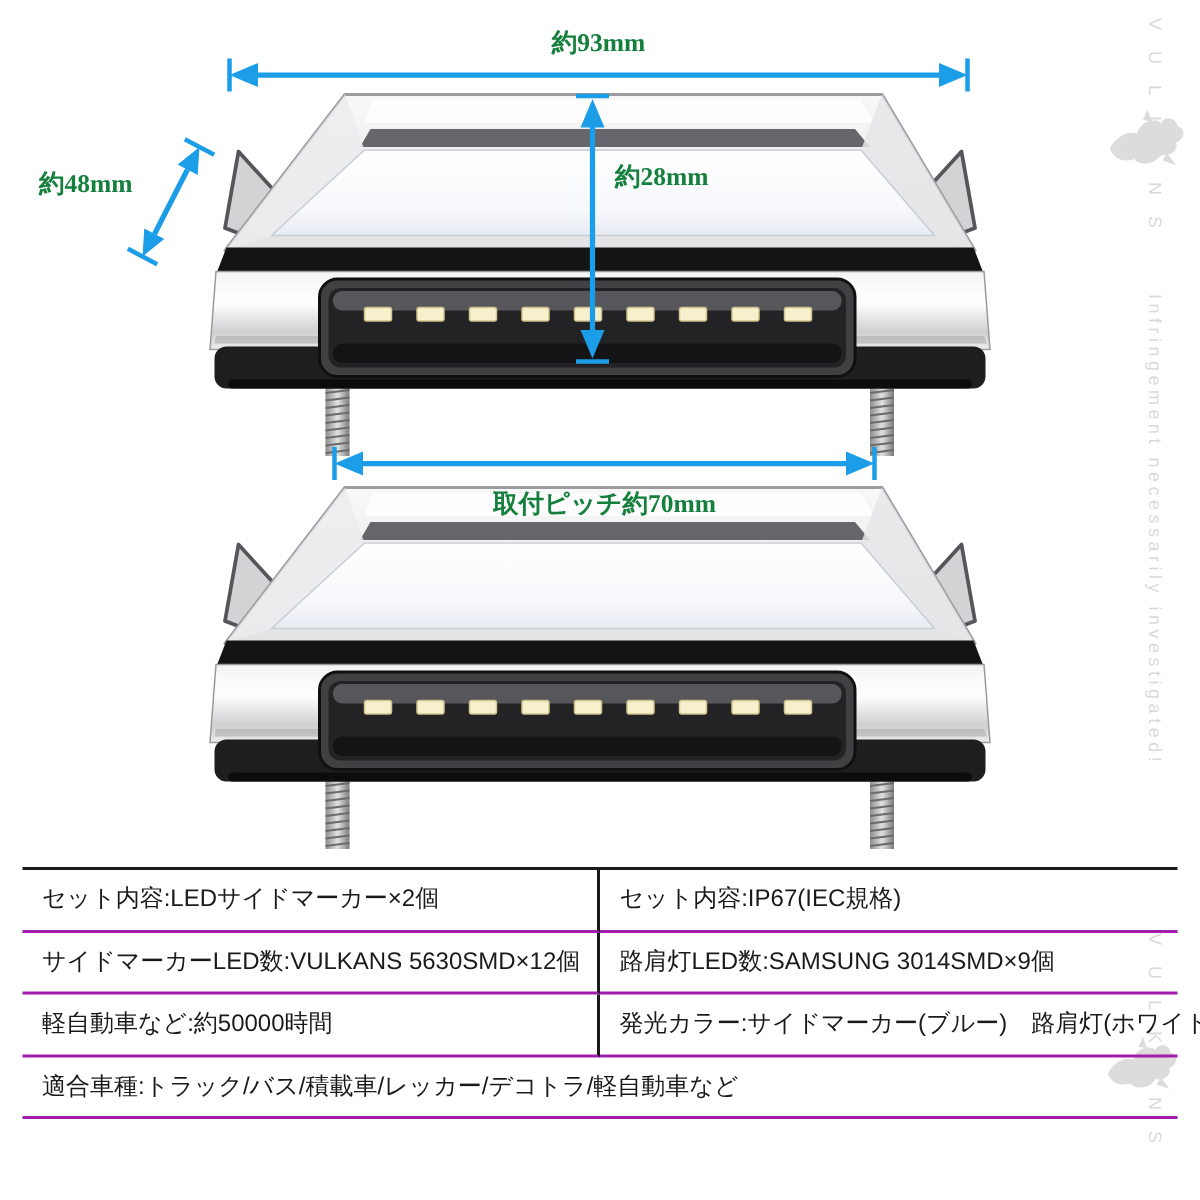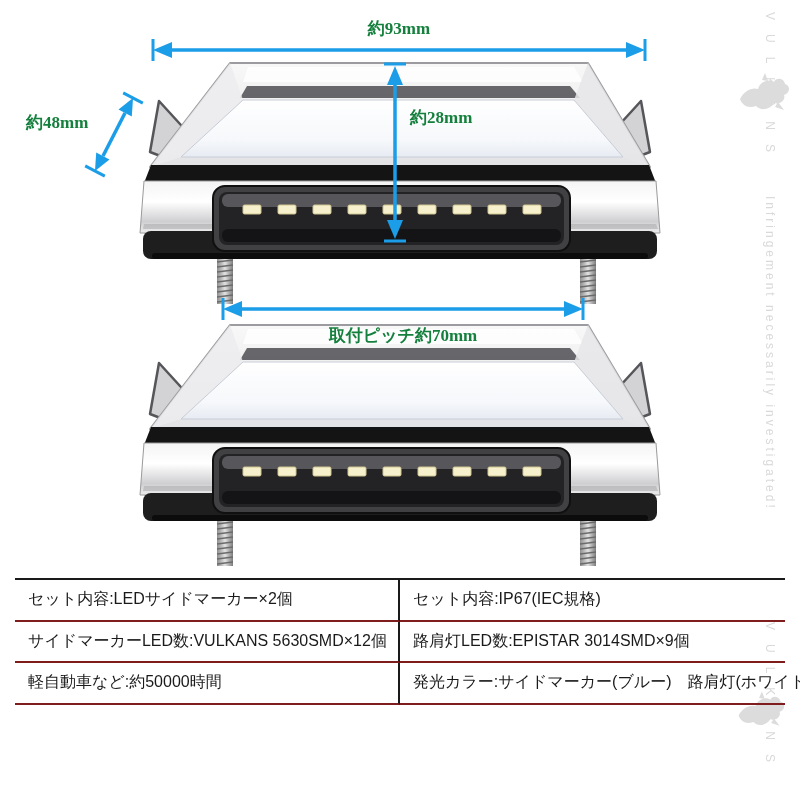--- a/index.html
+++ b/index.html
@@ -29,21 +29,21 @@
   .wm-logo-top{left:734px;top:72px;}
   .wm-logo-bottom{left:733px;top:690px;}
   .spec-table{
     position:absolute;left:15px;top:578px;width:770px;
     display:grid;grid-template-columns:385px 385px;grid-auto-rows:41.6px;
     border-top:2px solid #1a1a1a;box-sizing:content-box;
     color:#1a1a1a;font-size:16px;
   }
   .spec-cell{
     display:flex;align-items:center;padding-left:13px;box-sizing:border-box;
-    border-bottom:2px solid #7f1d1d;white-space:nowrap;overflow:visible;
+    border-bottom:2px solid #a21caf;white-space:nowrap;overflow:visible;
   }
   .spec-cell.col-left{border-right:2px solid #1a1a1a;}
   .spec-cell.full{grid-column:1 / span 2;}
 </style>
 </head>
 <body>
 
 <div class="stage">
 
   <svg class="photo-layer" width="800" height="580" viewBox="0 0 800 580">
@@ -186,18 +186,19 @@
   <svg class="wm-logo wm-logo-bottom" width="54" height="40" viewBox="0 0 58 42">
     <path d="M6,27 C10,19 18,15 24,17 C26,10 34,6 40,10 C42,5 50,6 51,12 C57,14 56,21 50,23 C52,28 46,33 40,31 C36,38 26,39 22,34 C14,37 8,33 6,27 Z" fill="#dcdcdc"></path>
     <path d="M28,8 L31,1 L34,9 Z" fill="#dcdcdc"></path>
     <path d="M44,30 L50,38 L41,35 Z" fill="#dcdcdc"></path>
   </svg>
 
   <div class="spec-table">
     <div class="spec-cell col-left">セット内容:LEDサイドマーカー×2個</div>
     <div class="spec-cell col-right">セット内容:IP67(IEC規格)</div>
     <div class="spec-cell col-left">サイドマーカーLED数:VULKANS 5630SMD×12個</div>
-    <div class="spec-cell col-right">路肩灯LED数:EPISTAR 3014SMD×9個</div>
+    <div class="spec-cell col-right">路肩灯LED数:SAMSUNG 3014SMD×9個</div>
     <div class="spec-cell col-left">軽自動車など:約50000時間</div>
     <div class="spec-cell col-right">発光カラー:サイドマーカー(ブルー)　路肩灯(ホワイト)</div>
+    <div class="spec-cell full">適合車種:トラック/バス/積載車/レッカー/デコトラ/軽自動車など</div>
   </div>
 
 </div>
 
 </body></html>

